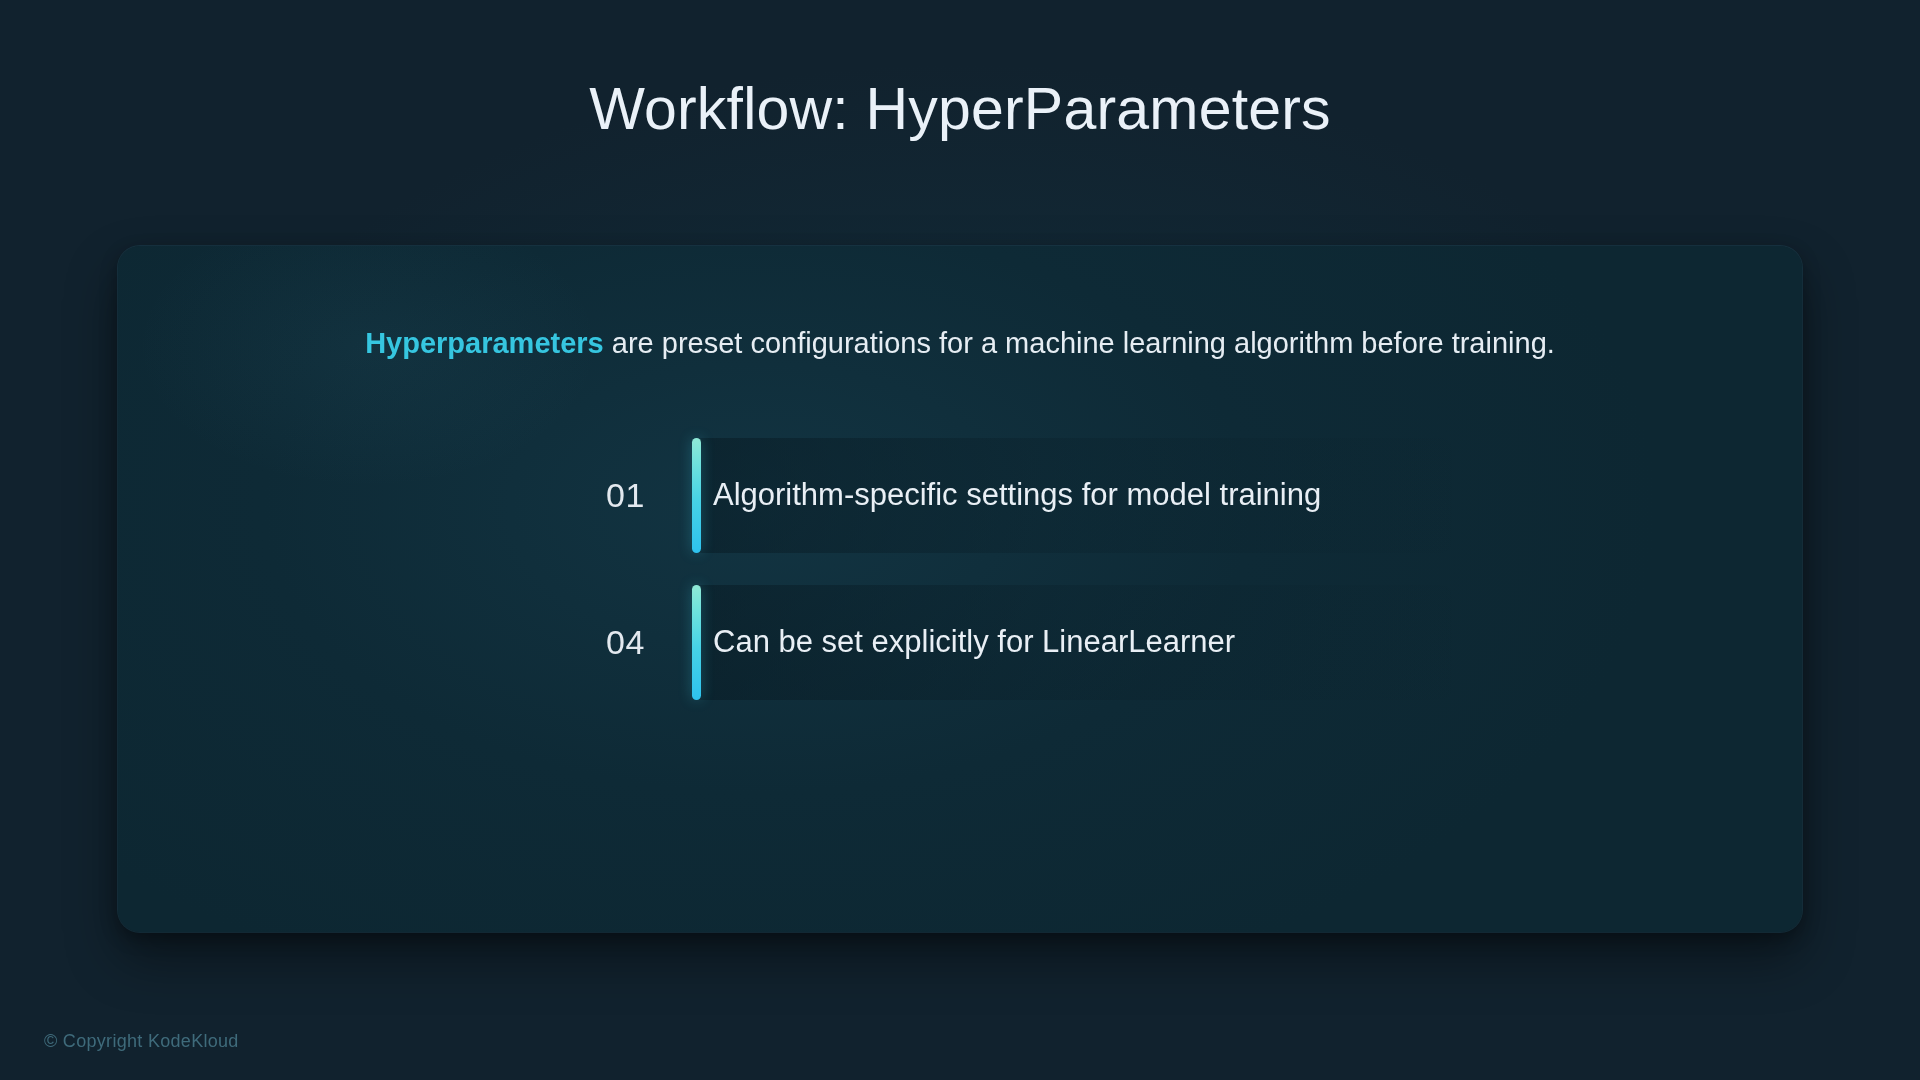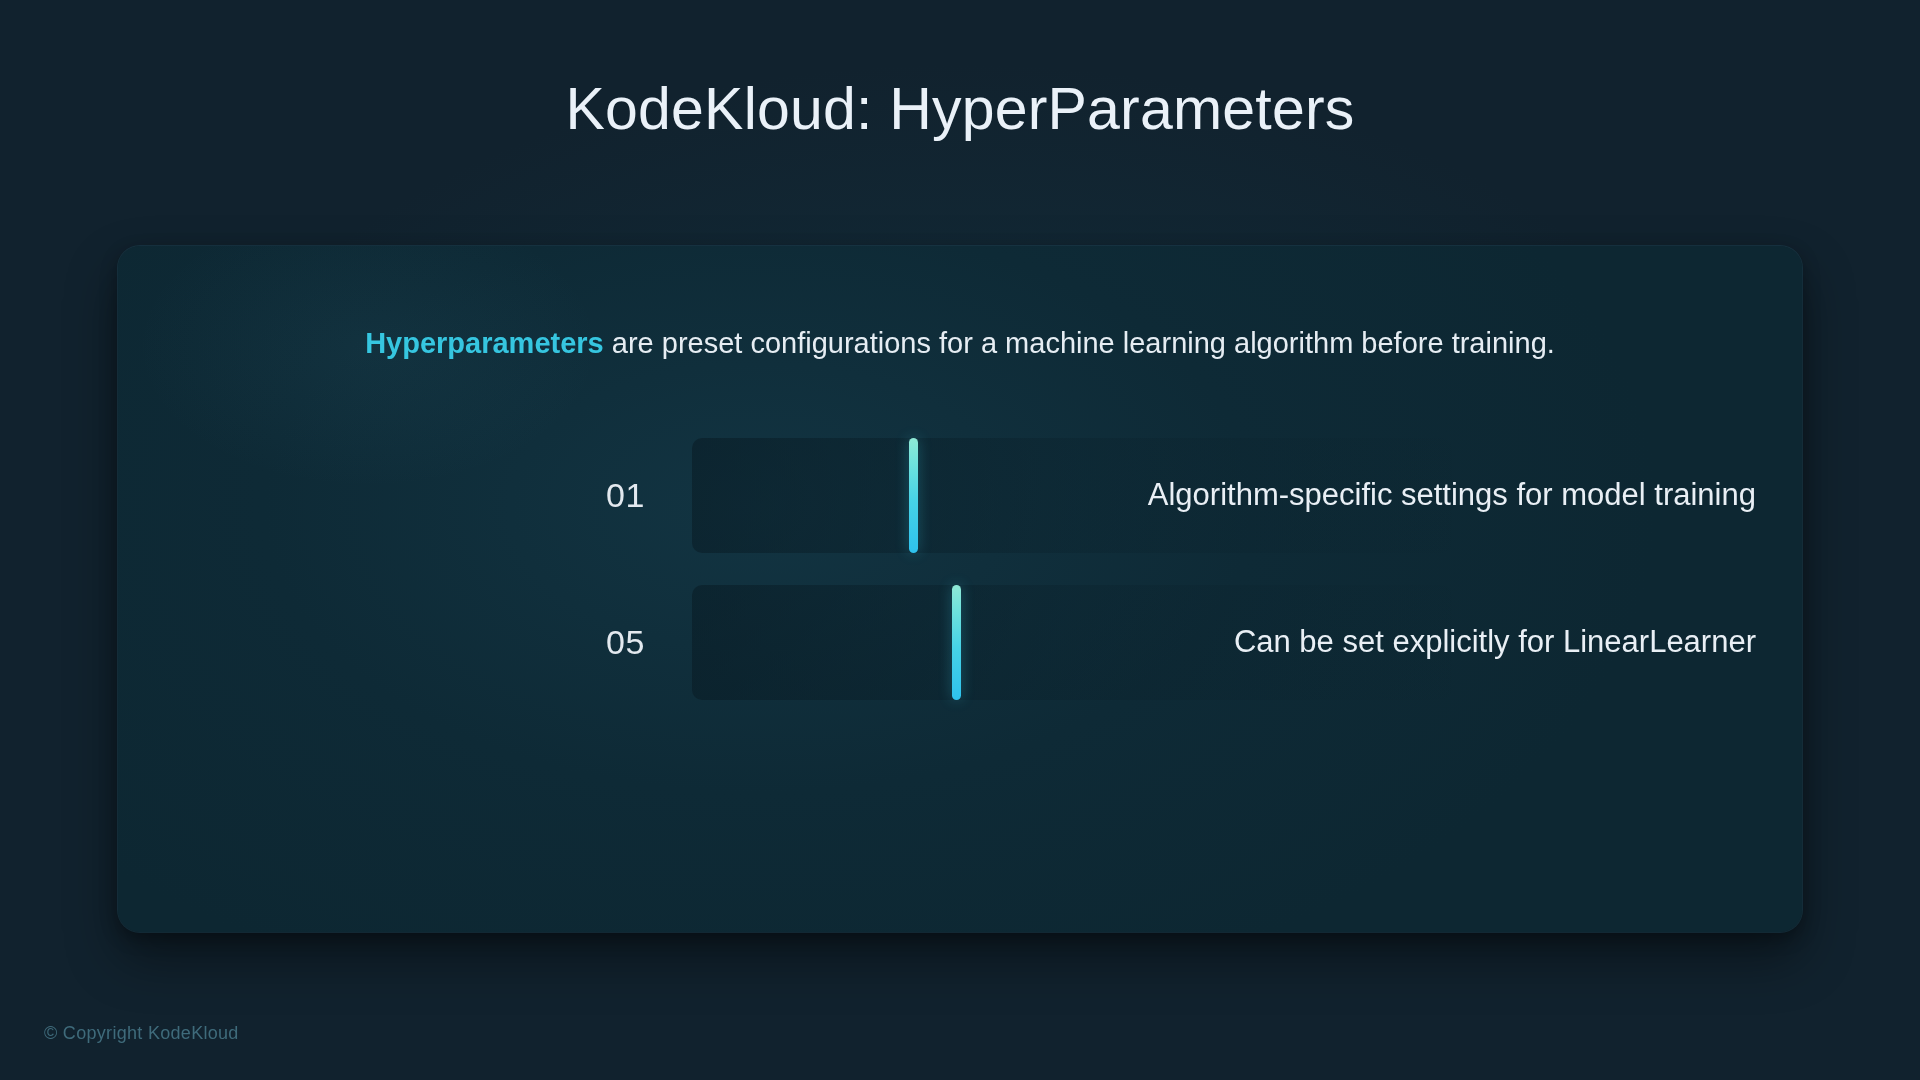--- a/index.html
+++ b/index.html
@@ -94,21 +94,20 @@
     left:488px;
     top:176px;
     width:1150px;
   }
 
   .point-row {
     position:relative;
     height:147px;
     display:flex;
     align-items:center;
-    justify-content:space-between;
   }
 
   
   .point-plate {
     position:absolute;
     left:86px;
     top:16px;
     width:760px;
     height:115px;
     border-radius:10px;
@@ -147,55 +146,55 @@
     line-height:1.3;
     white-space:nowrap;
     position:relative;
     z-index:2;
   }
 
   
   .footer-copyright {
     position:absolute;
     left:44px;
-    bottom:36px;
+    bottom:28px;
     font-size:18px;
     font-weight:400;
     color:#3f6b7b;
     letter-spacing:0.3px;
     white-space:nowrap;
   }
 </style>
 </head>
 <body>
 
 <div class="page-bg-glow"></div>
 
-<h1 class="slide-title">KodeKloud: HyperParameters</h1>
+<h1 class="slide-title">Workflow: HyperParameters</h1>
 
 <div class="content-card">
 
   <div class="card-sheen"></div>
 
   <p class="lead-text">
     <span class="highlight">Hyperparameters</span><span> are preset configurations for a machine learning algorithm before training.</span>
   </p>
 
   <div class="points-list">
 
     <div class="point-row">
       <div class="point-plate"></div>
       <div class="point-number">01</div>
       <div class="point-bar"></div>
       <div class="point-text">Algorithm-specific settings for model training</div>
     </div>
 
     <div class="point-row">
       <div class="point-plate"></div>
-      <div class="point-number">05</div>
+      <div class="point-number">04</div>
       <div class="point-bar"></div>
       <div class="point-text">Can be set explicitly for LinearLearner</div>
     </div>
 
 
   </div>
 </div>
 
 <div class="footer-copyright">© Copyright KodeKloud</div>
 

